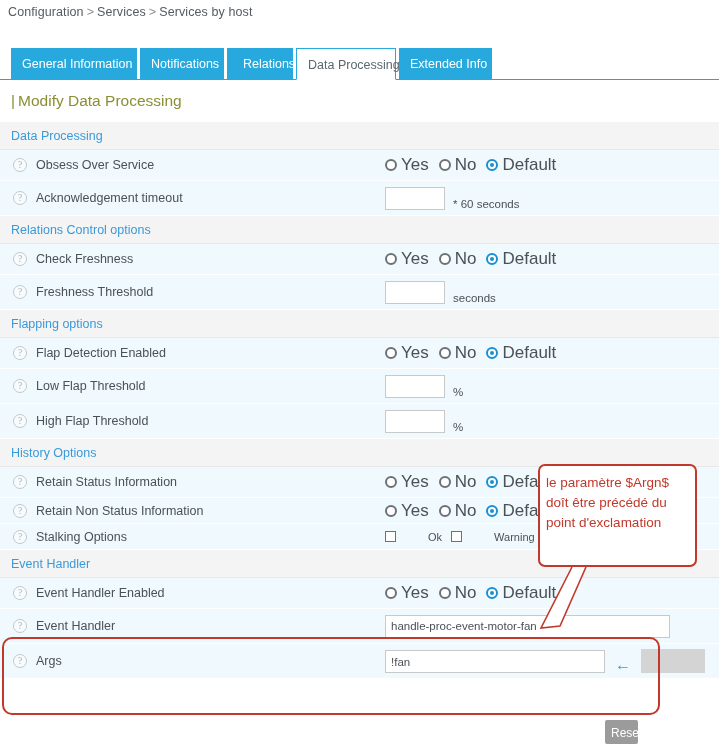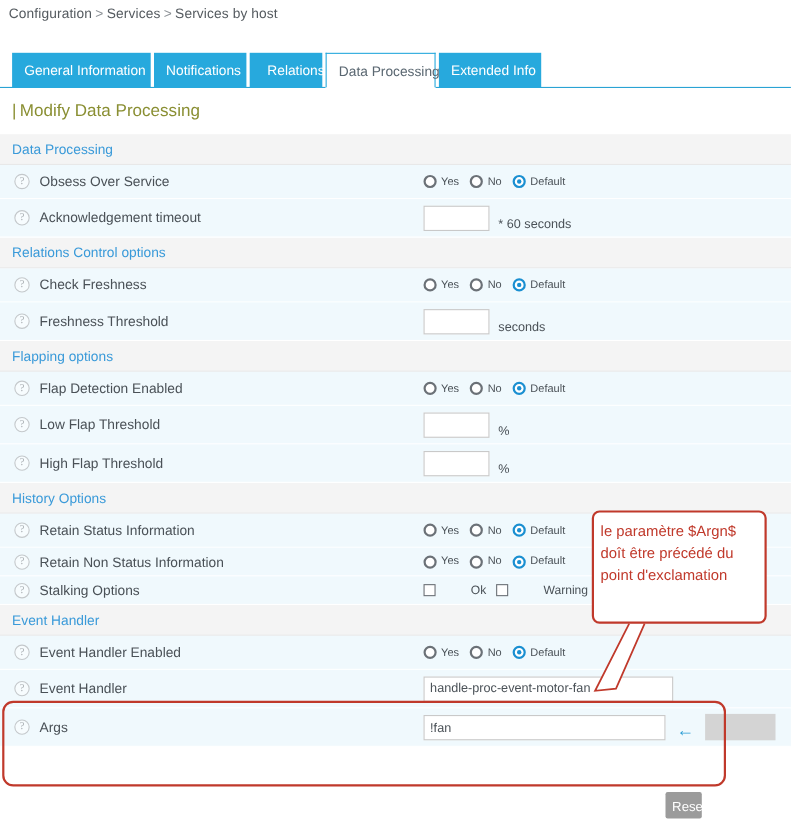--- a/index.html
+++ b/index.html
@@ -85,21 +85,21 @@
   .radio {
     width:12px; height:12px; border-radius:50%;
     border:2px solid #6b7177; background:#fff;
     margin-right:4px; flex:none; position:relative;
   }
   .radio.checked { border-color:#1a8fd1; }
   .radio.checked::after {
     content:""; position:absolute; left:2px; top:2px;
     width:4px; height:4px; border-radius:50%; background:#1a8fd1;
   }
-  .radio-lbl { font-size:10px; color:#4a5157; }
+  .radio-lbl { font-size:17px; color:#4a5157; }
 
   
   .chk-group { display:flex; align-items:center; }
   .chk-opt { display:flex; align-items:center; margin-right:9px; cursor:pointer; }
   .chk {
     width:11px; height:11px; border:1.5px solid #6b7177;
     background:#fff; margin-right:4px; flex:none;
   }
   .chk-lbl { font-size:11px; color:#4a5157;margin-left:28px; }
 
@@ -368,21 +368,21 @@
           </span>
       </div>
     </div>
 
     <div class="row tall">
       <div class="label-cell">
         <div class="help-icon">?</div>
         <span class="lbl">Event Handler</span>
       </div>
       <div class="ctrl-cell">
-        <input class="txt" style="width: 227px;" value="handle-proc-event-motor-fan">
+        <input class="txt" style="width: 285px;" value="handle-proc-event-motor-fan">
       </div>
     </div>
 
     <div class="row tall">
       <div class="label-cell">
         <div class="help-icon">?</div>
         <span class="lbl">Args</span>
       </div>
       <div class="ctrl-cell">
         <input class="txt" style="width: 220px;" value="!fan">

